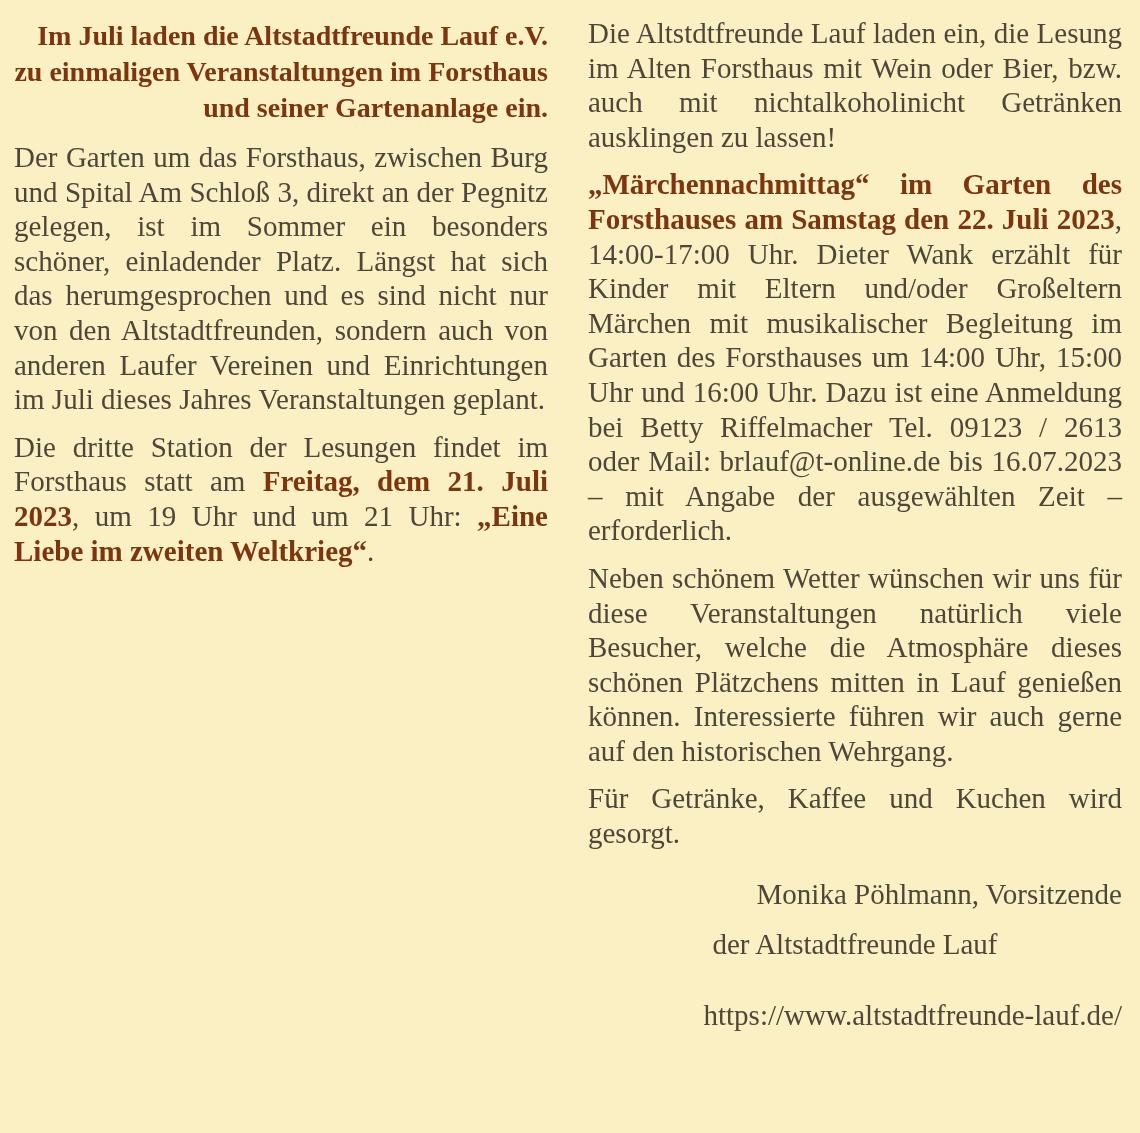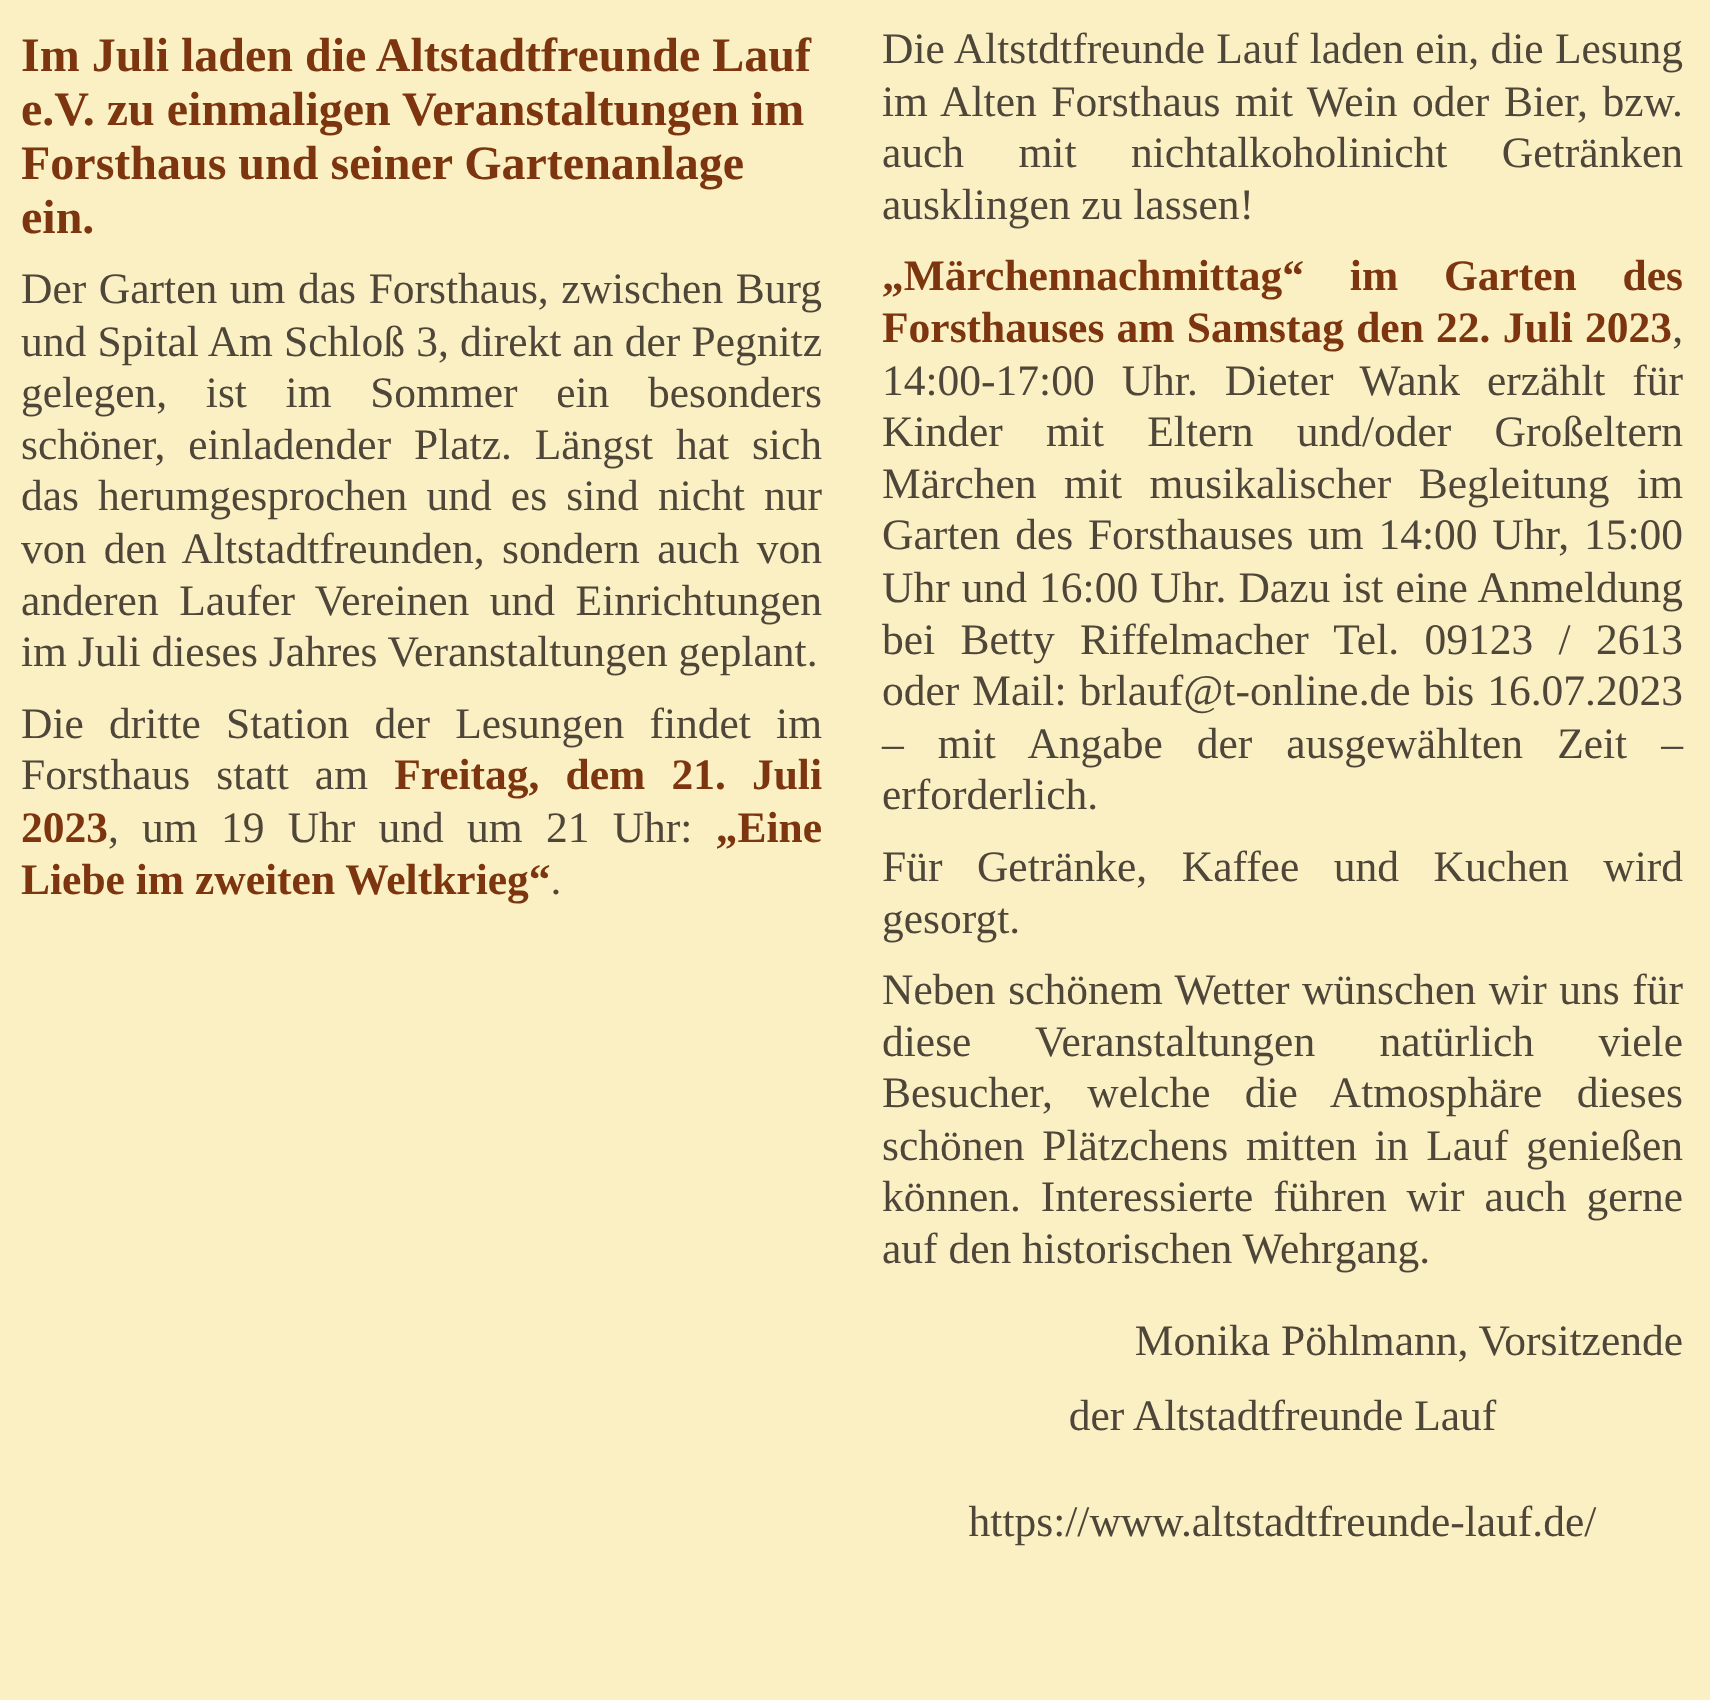--- a/index.html
+++ b/index.html
@@ -25,49 +25,49 @@
     min-width:0;
     font-family:"Liberation Serif","DejaVu Serif",serif;
     font-size:29px;
     line-height:34.6px;
     color:var(--ink);
   }
   .col p{margin:0 0 13px 0;}
   p.heading{
     color:var(--accent);
     font-weight:700;
-    font-size:32px;
+    font-size:28px;
     line-height:36px;
-    text-align:left;
+    text-align:right;
     margin-top:2px;
     margin-bottom:14px;
   }
   p.body{
     text-align:justify;
     hyphens:manual;
     -webkit-hyphens:manual;
   }
   p.signature{text-align:right;margin:26px 0 16px 0;}
   p.signature2{text-align:center;margin:0;}
-  p.url{text-align:center;margin:36px 0 0 0;}
+  p.url{text-align:right;margin:36px 0 0 0;}
   span.b{font-weight:700;}
   span.r{color:var(--accent);}
   span.sc{font-variant:small-caps;letter-spacing:0.5px;}
 </style>
 </head>
 <body>
 
 <div class="page">
   <div class="col">
       <p class="heading"><span class="b r ">Im Juli laden die Altstadtfreunde Lauf e.V. zu einmaligen Veranstal­tungen im Forsthaus und seiner Gartenanlage ein</span><span class="">.</span></p>
       <p class="body"><span class="">Der Garten um das Forsthaus, zwischen Burg und Spital Am Schloß 3, direkt an der Pegnitz gelegen, ist im Sommer ein besonders schöner, einladender Platz. Längst hat sich das herumgesprochen und es sind nicht nur von den Altstadt­freunden, sondern auch von anderen Laufer Vereinen und Einrichtungen im Juli dieses Jahres Veranstaltungen ge­plant.</span></p>
       <p class="body"><span class="">Die dritte Station der Lesungen findet im Forsthaus statt am </span><span class="b r ">Freitag, dem 21. Juli 2023</span><span class="">, um 19 Uhr und um 21 Uhr: </span><span class="b r ">„Eine Liebe im zweiten Weltkrieg“</span><span class="">.</span></p>
     </div>
   <div class="col">
       <p class="body"><span class="">Die Altstdtfreunde Lauf laden ein, die Lesung im Alten Forsthaus mit Wein oder Bier, bzw. auch mit nichtalkoholi­nicht Getränken ausklingen zu lassen!</span></p>
       <p class="body"><span class="b r ">„Märchennachmittag“ im Garten des Forsthauses am Samstag den 22. Juli 2023</span><span class="">, 14:00-17:00 Uhr. Dieter Wank erzählt für Kinder mit Eltern und/oder Großeltern Märchen mit musikalischer Begleitung im Garten des Forsthauses um 14:00 Uhr, 15:00 Uhr und 16:00 Uhr. Dazu ist eine Anmeldung bei Betty Riffelmacher Tel. 09123 / 2613 oder Mail: brlauf@t-online.de bis 16.07.2023 – mit Angabe der ausgewählten Zeit – erforderlich.</span></p>
+      <p class="body"><span class="">Neben schönem Wetter wünschen wir uns für diese Veranstaltungen natürlich viele Besucher, welche die Atmosphäre dieses schönen Plätzchens mitten in Lauf genießen können. Interessierte führen wir auch gerne auf den histori­schen Wehrgang.</span></p>
       <p class="body"><span class="">Für Getränke, Kaffee und Kuchen wird gesorgt.</span></p>
-      <p class="body"><span class="">Neben schönem Wetter wünschen wir uns für diese Veranstaltungen natürlich viele Besucher, welche die Atmosphäre dieses schönen Plätzchens mitten in Lauf genießen können. Interessierte führen wir auch gerne auf den histori­schen Wehrgang.</span></p>
       <p class="signature"><span class="">Monika Pöhlmann, Vorsitzende</span></p>
       <p class="signature2"><span class="">der Altstadtfreunde Lauf</span></p>
       <p class="url"><span class="">https://www.altstadtfreunde-lauf.de/</span></p>
     </div>
 </div>
 
 </body></html>

